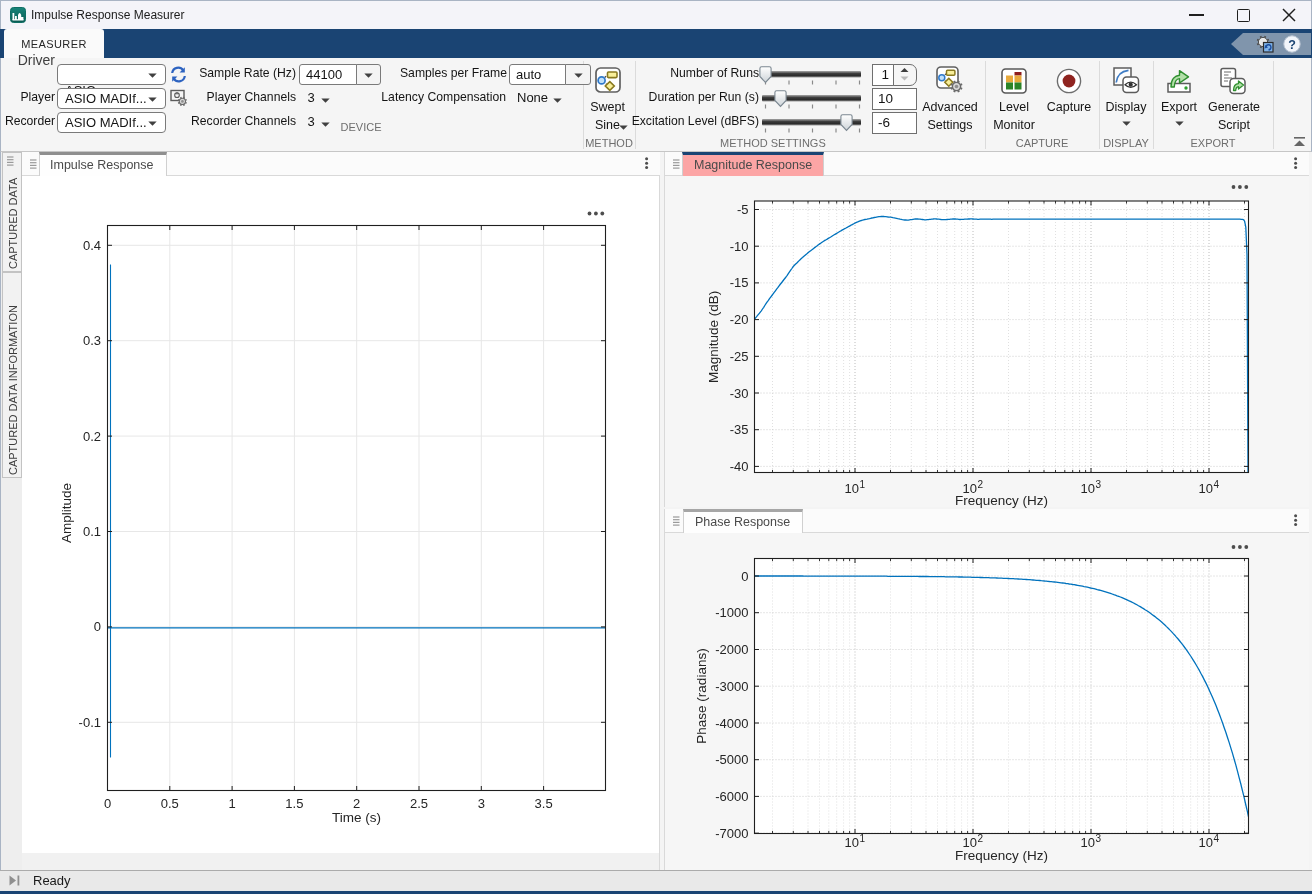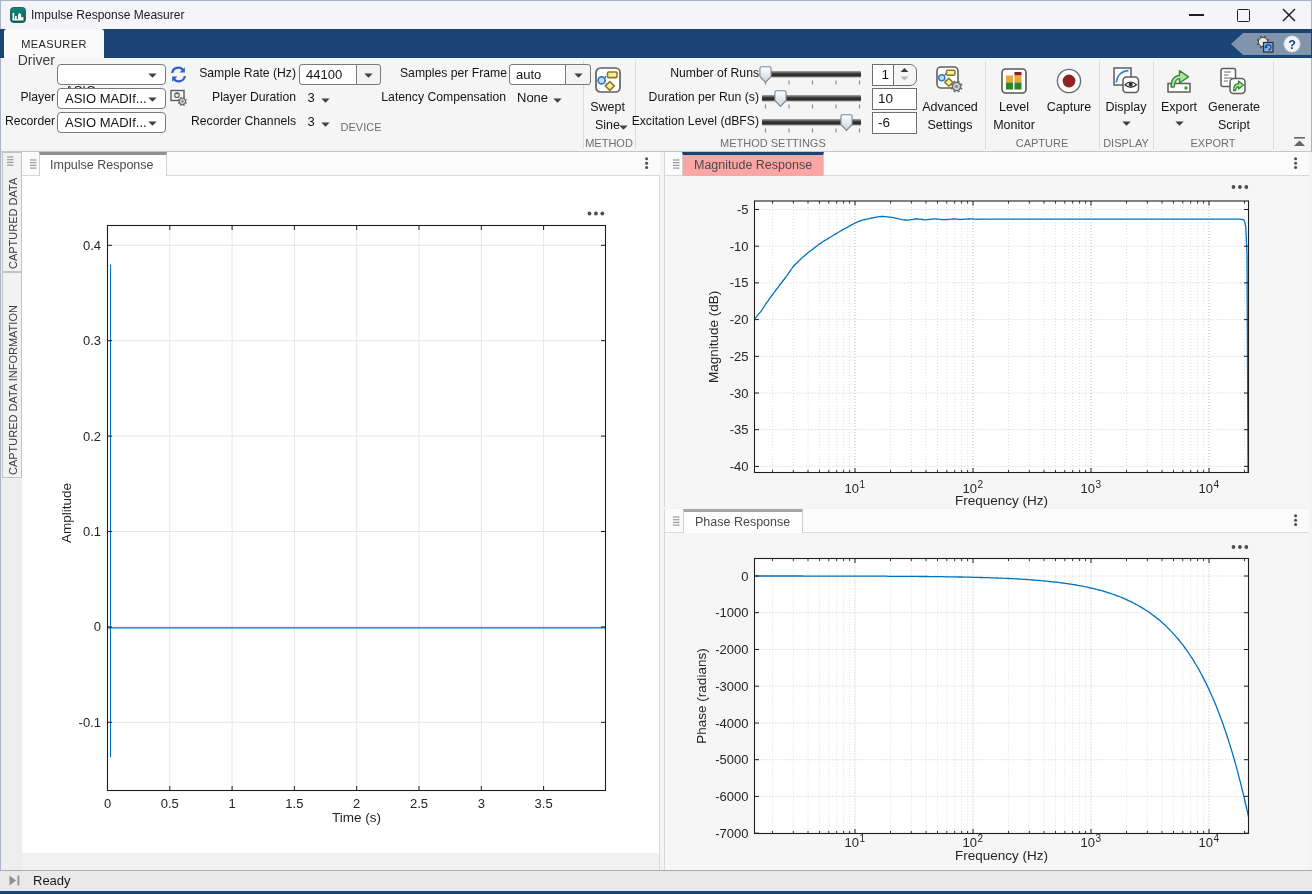--- a/index.html
+++ b/index.html
@@ -136,21 +136,21 @@
       <div style="position:absolute;left:6px;top:2px;font-size:13px;color:#141414;">44100</div>
     </div>
     <div style="position:absolute;left:57px;top:0;width:25px;height:21px;background:#f4f4f4;border:1px solid #7a7a7a;border-radius:0 3px 3px 0;box-sizing:border-box;">
       <div style="position:absolute;left:50%;margin-left:-4.5px;top:8px;">
         <svg width="9" height="5">
           <path d="M0.3,0.5 L8.7,0.5 L4.5,4.8 Z" fill="#404040"></path>
         </svg>
       </div>
     </div>
   </div>
-<div style="position:absolute;right:1016px;top:90px;font-size:12.2px;color:#141414;white-space:nowrap;">Player Duration</div>
+<div style="position:absolute;right:1016px;top:90px;font-size:12.2px;color:#141414;white-space:nowrap;">Player Channels</div>
 <div style="position:absolute;left:307.5px;top:90px;font-size:13px;color:#141414;">3</div>
 <div style="position:absolute;left:320.5px;top:97.5px;">
     <svg width="9" height="5">
       <path d="M0.3,0.5 L8.7,0.5 L4.5,4.8 Z" fill="#404040"></path>
     </svg>
   </div>
 <div style="position:absolute;right:1016px;top:114px;font-size:12.2px;color:#141414;white-space:nowrap;">Recorder Channels</div>
 <div style="position:absolute;left:307.5px;top:114px;font-size:13px;color:#141414;">3</div>
 <div style="position:absolute;left:320.5px;top:121.5px;">
     <svg width="9" height="5">

